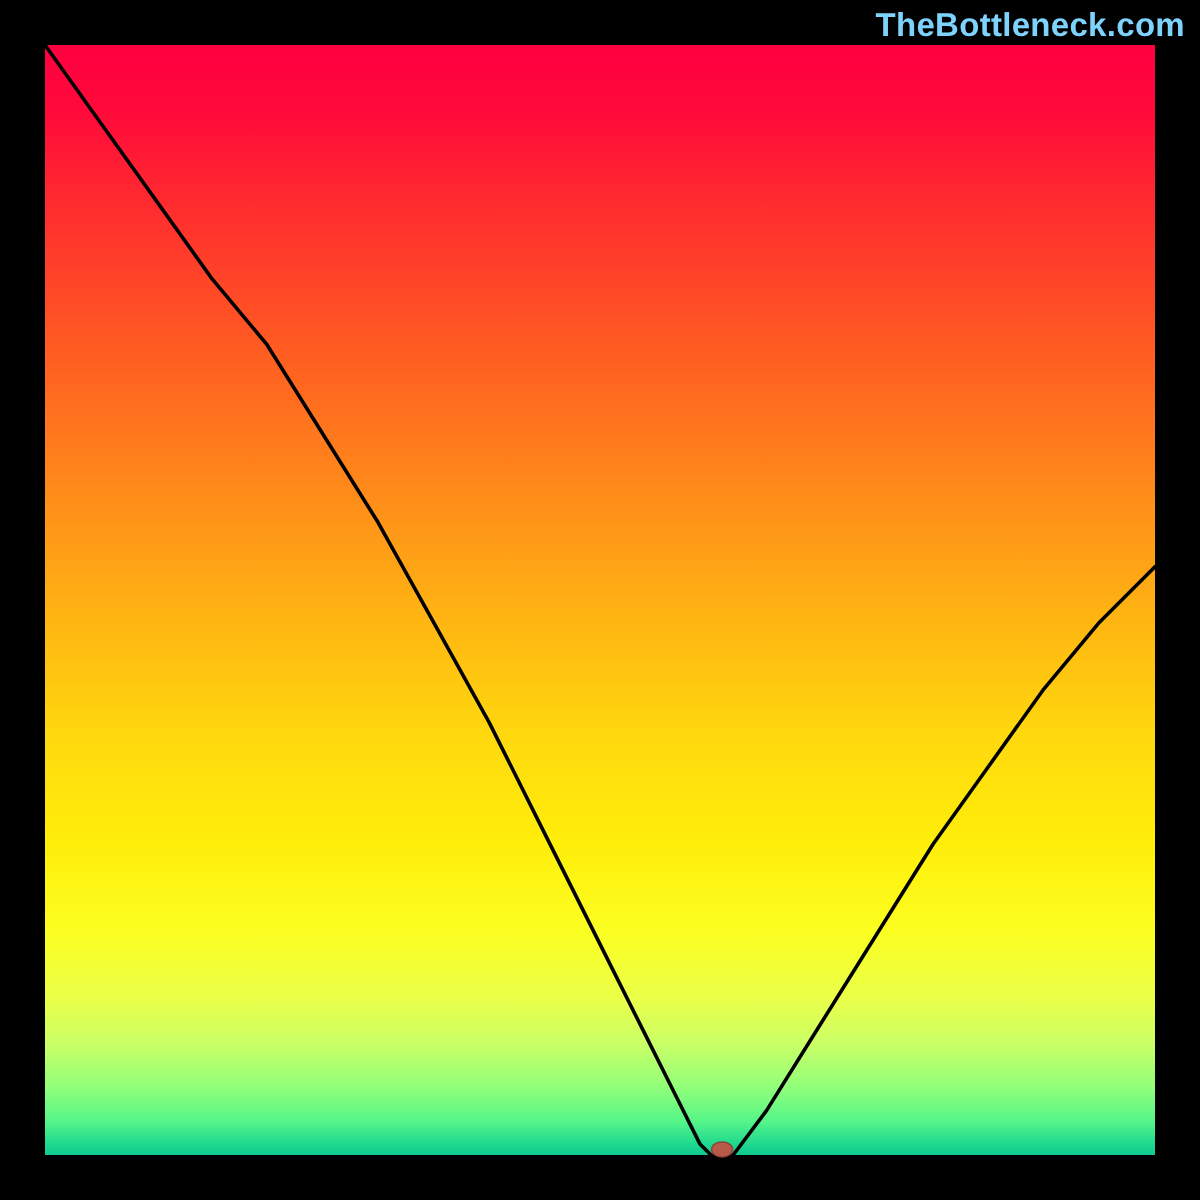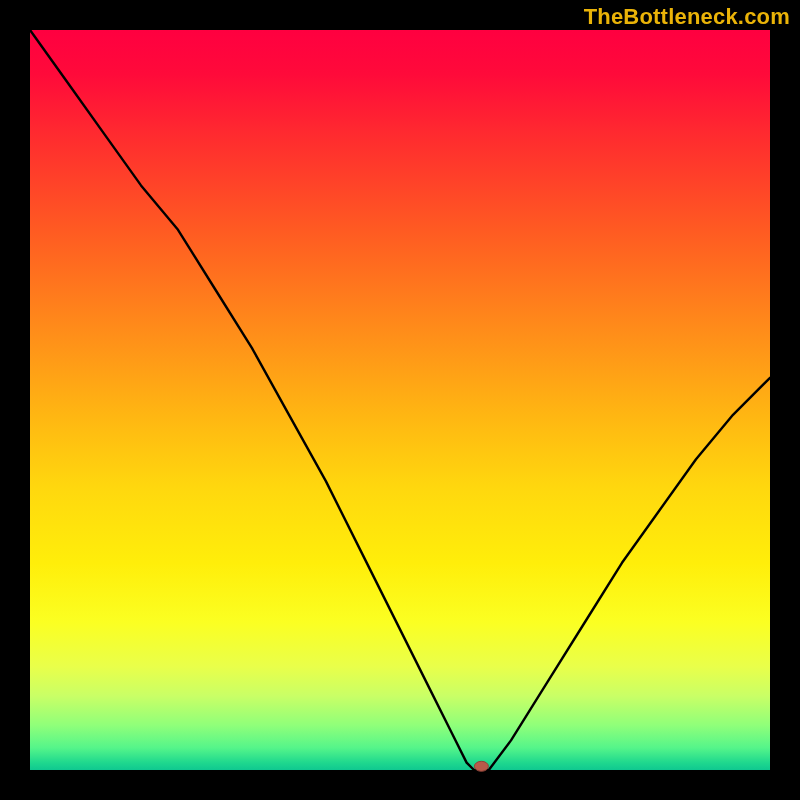--- a/index.html
+++ b/index.html
@@ -14,21 +14,21 @@
   .frame {
     position: relative;
     width: 800px;
     height: 800px;
     background: #000;
   }
   .watermark {
     position: absolute;
     top: 4px;
     right: 10px;
-    color: #eab308;
+    color: #7dd3fc;
     font-size: 22px;
     font-weight: 600;
     letter-spacing: 0.2px;
     pointer-events: none;
   }
   .plot {
     position: absolute;
     left: 30px;
     top: 30px;
     width: 740px;

